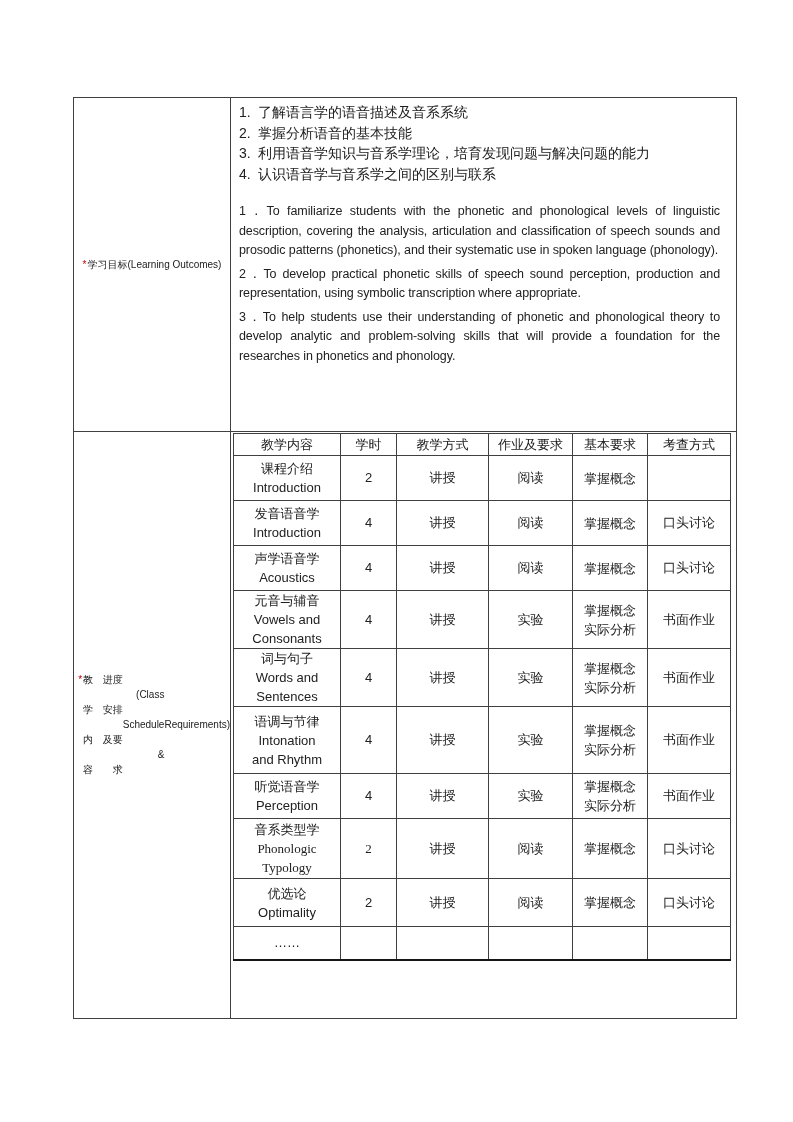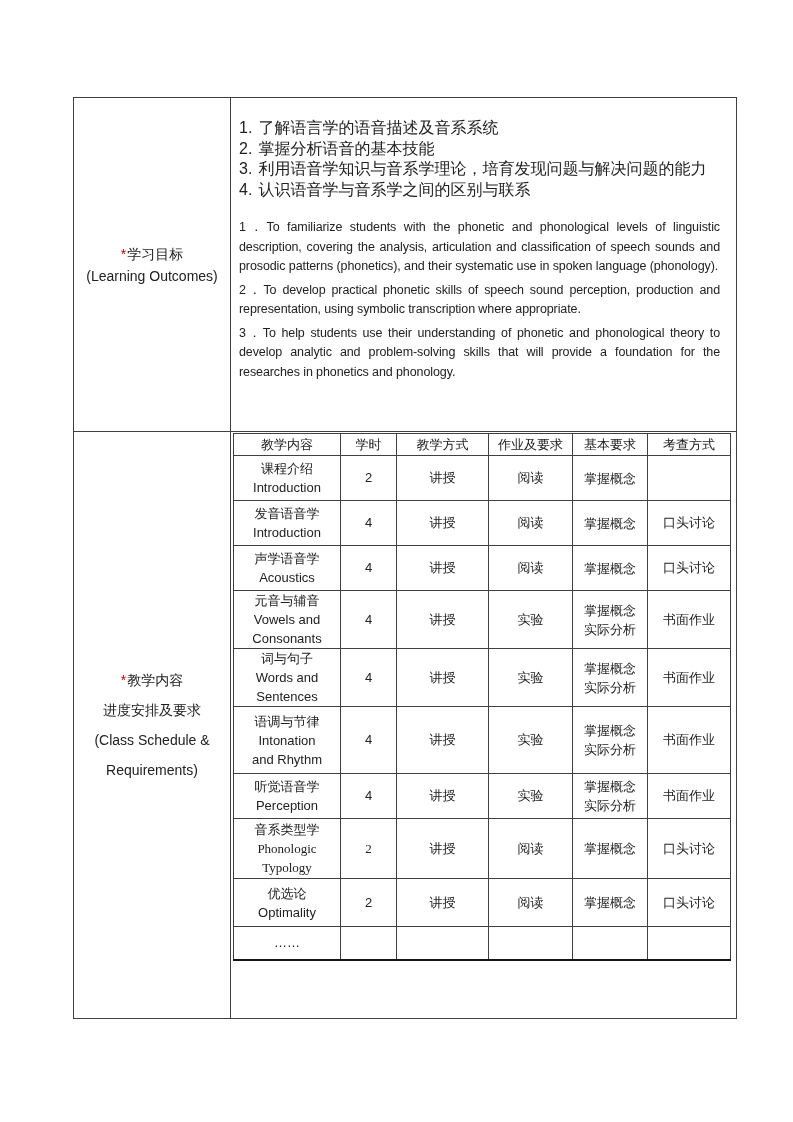--- a/index.html
+++ b/index.html
@@ -11,29 +11,29 @@
   }
   .outer {
     position:absolute; left:73px; top:97px; width:662px;
     border:1px solid #404040;
   }
   .orow { display:flex; }
   .orow1 { height:333px; border-bottom:1px solid #404040; }
   .orow2 { height:586px; }
   .label-cell {
     width:156px; flex:none; border-right:1px solid #404040;
-    display:flex; flex-direction:column; justify-content:center; align-items:center;
-    text-align:center; font-size:14px;
+    display:flex; flex-direction:row; justify-content:center; align-items:center;
+    text-align:right; font-size:10px;
   }
   .orow1 .label-line { line-height:22px; }
   .orow2 .label-line { line-height:30px; }
   .star { color:#C00000; padding-right:1px; }
   .content-cell { flex:1 1 auto; overflow:hidden; }
   .outcomes { padding:4px 8px 0 8px; }
-  .cn-list { font-size:16px; line-height:20.5px; margin-bottom:18px;margin-top:16px; }
+  .cn-list { font-size:14px; line-height:20.5px; margin-bottom:18px; }
   .cn-item .num { display:inline-block; min-width:15px; }
   .en-para {
     margin:4px 8px 0 0; font-size:12.5px; line-height:19.5px;
     text-align:justify; letter-spacing:-0.1px;
   }
   .schedule-cell { padding:1px 6px 0 2px; }
   table.sched {
     border-collapse:collapse; table-layout:fixed; width:497px;
   }
   table.sched th, table.sched td {

